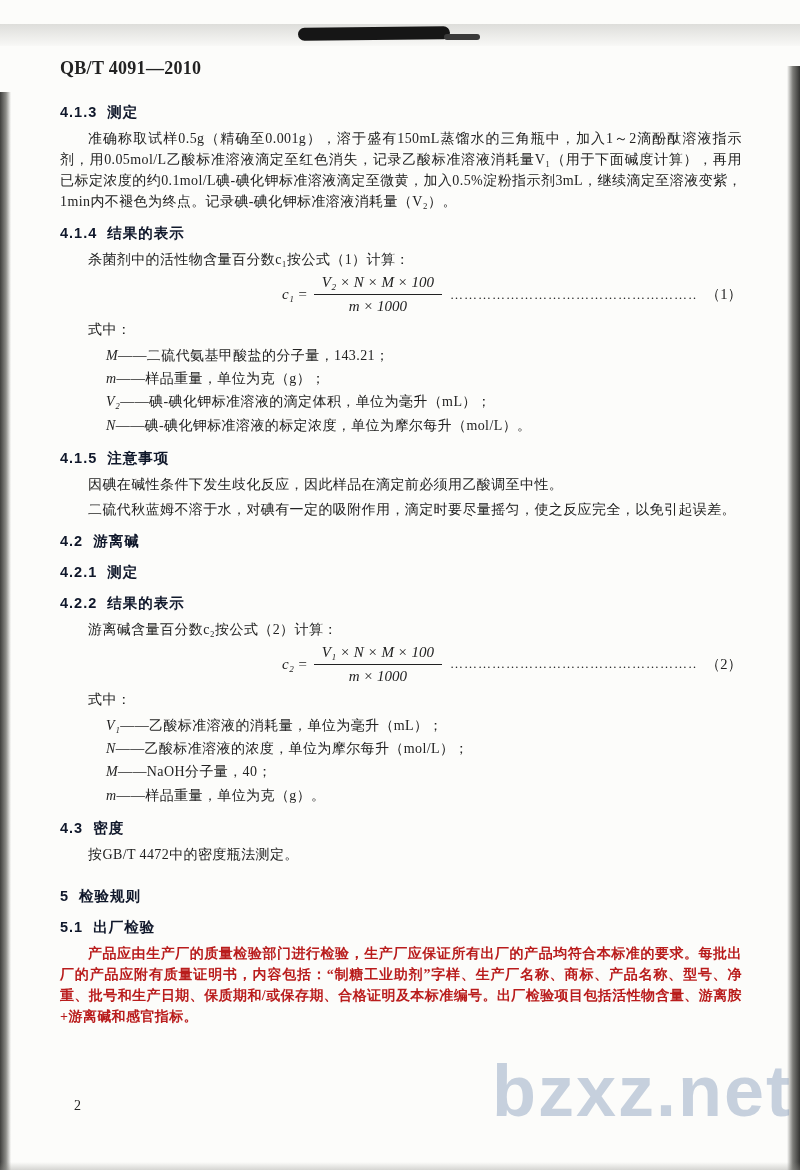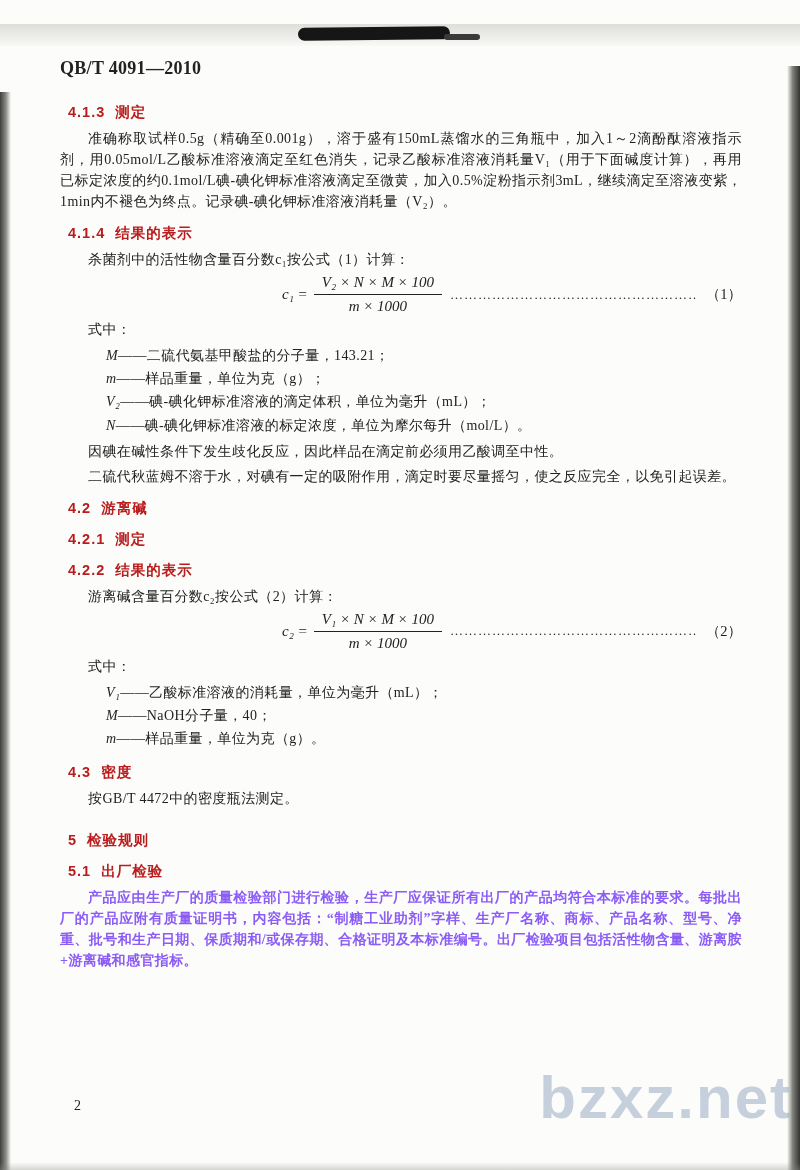--- a/index.html
+++ b/index.html
@@ -18,30 +18,30 @@
     background:#3a3a3a; border-radius:3px; z-index:0; }
   .scan-edge-left { position:absolute; left:0; top:92px; bottom:0; width:11px;
     background:linear-gradient(90deg,#3f3f3d 0%,#8d8d89 55%,rgba(200,200,195,0) 100%); z-index:0; }
   .scan-edge-right { position:absolute; right:0; top:66px; bottom:0; width:13px;
     background:linear-gradient(270deg,#333331 0%,#7c7c78 55%,rgba(200,200,195,0) 100%); z-index:0; }
   .scan-bottom { position:absolute; bottom:0; left:0; right:0; height:8px;
     background:linear-gradient(0deg, rgba(140,140,135,0.35), rgba(250,250,248,0)); z-index:0; }
   
   .watermark { position:absolute; right:8px; bottom:38px; z-index:1;
     font-family:"Liberation Sans","DejaVu Sans",sans-serif; font-weight:bold;
-    font-size:60px; color:rgba(124,148,180,0.42); letter-spacing:2px; pointer-events:none; }
+    font-size:72px; color:rgba(124,148,180,0.42); letter-spacing:2px; pointer-events:none; }
   
   .content { position:relative; z-index:2; padding:58px 58px 0 60px; }
   .doc-code { font-weight:bold; font-size:18px; letter-spacing:0.3px; margin-bottom:24px; }
   .h { font-family:"Liberation Sans","DejaVu Sans",sans-serif; font-weight:bold;
-    font-size:14.5px; color:#b91c1c; margin:12px 8px 6px; letter-spacing:1px; white-space:pre-wrap; }
+    font-size:14.5px; color:#0f172a; margin:12px 0 6px; letter-spacing:1px; white-space:pre-wrap; }
   .h.big-gap { margin-top:22px; }
   p.body { font-size:14px; line-height:1.5; text-align:justify; margin:4px 0;
     text-indent:2em; letter-spacing:0.4px; }
-  p.body.bold { font-weight:bold; color:#8b5cf6; }
+  p.body.bold { font-weight:bold; color:#b91c1c; }
   .where { margin:6px 0 2px; }
   .def { font-size:14px; line-height:1.66; padding-left:46px; letter-spacing:0.4px; }
   .def-term { font-style:italic; }
   .formula-row { display:flex; align-items:center; padding-left:222px; margin:0 0; font-size:15px; }
   .f-lhs { font-style:italic; margin-right:6px; white-space:nowrap; }
   .fraction { display:inline-flex; flex-direction:column; align-items:center; font-style:italic;justify-content:center; }
   .frac-num { padding:0 8px 3px; border-bottom:1.4px solid #222; white-space:nowrap; }
   .frac-den { padding-top:3px; white-space:nowrap; }
   .f-leader { flex:1; overflow:hidden; white-space:nowrap; margin:0 8px; color:#2a2a2a;
     font-size:13px; letter-spacing:1px; }
@@ -81,20 +81,21 @@
       <span class="f-leader">……………………………………………………………………………………</span>
       <span class="f-no">（1）</span>
     </div>
 
     <p class="body where">式中：</p>
     <div class="def"><span class="def-term">M</span><span>——二硫代氨基甲酸盐的分子量，143.21；</span></div>
     <div class="def"><span class="def-term">m</span><span>——样品重量，单位为克（g）；</span></div>
     <div class="def"><span class="def-term">V₂</span><span>——碘-碘化钾标准溶液的滴定体积，单位为毫升（mL）；</span></div>
     <div class="def"><span class="def-term">N</span><span>——碘-碘化钾标准溶液的标定浓度，单位为摩尔每升（mol/L）。</span></div>
 
+    <div class="h">4.1.5  注意事项</div>
     <p class="body">因碘在碱性条件下发生歧化反应，因此样品在滴定前必须用乙酸调至中性。</p>
     <p class="body">二硫代秋蓝姆不溶于水，对碘有一定的吸附作用，滴定时要尽量摇匀，使之反应完全，以免引起误差。</p>
 
     <div class="h">4.2  游离碱</div>
     <div class="h">4.2.1  测定</div>
 
     <div class="h">4.2.2  结果的表示</div>
     <p class="body">游离碱含量百分数c₂按公式（2）计算：</p>
 
     <div class="formula-row">
@@ -102,20 +103,21 @@
       <span class="fraction">
         <span class="frac-num">V₁ × N × M × 100</span>
         <span class="frac-den">m × 1000</span>
       </span>
       <span class="f-leader">…………………………………………………………</span>
       <span class="f-no">（2）</span>
     </div>
 
     <p class="body where">式中：</p>
     <div class="def"><span class="def-term">V₁</span><span>——乙酸标准溶液的消耗量，单位为毫升（mL）；</span></div>
+    <div class="def"><span class="def-term">N</span><span>——乙酸标准溶液的浓度，单位为摩尔每升（mol/L）；</span></div>
     <div class="def"><span class="def-term">M</span><span>——NaOH分子量，40；</span></div>
     <div class="def"><span class="def-term">m</span><span>——样品重量，单位为克（g）。</span></div>
 
     <div class="h">4.3  密度</div>
     <p class="body">按GB/T 4472中的密度瓶法测定。</p>
 
     <div class="h big-gap">5  检验规则</div>
 
     <div class="h">5.1  出厂检验</div>
     <p class="body bold">产品应由生产厂的质量检验部门进行检验，生产厂应保证所有出厂的产品均符合本标准的要求。每批出厂的产品应附有质量证明书，内容包括：“制糖工业助剂”字样、生产厂名称、商标、产品名称、型号、净重、批号和生产日期、保质期和/或保存期、合格证明及本标准编号。出厂检验项目包括活性物含量、游离胺+游离碱和感官指标。</p>

